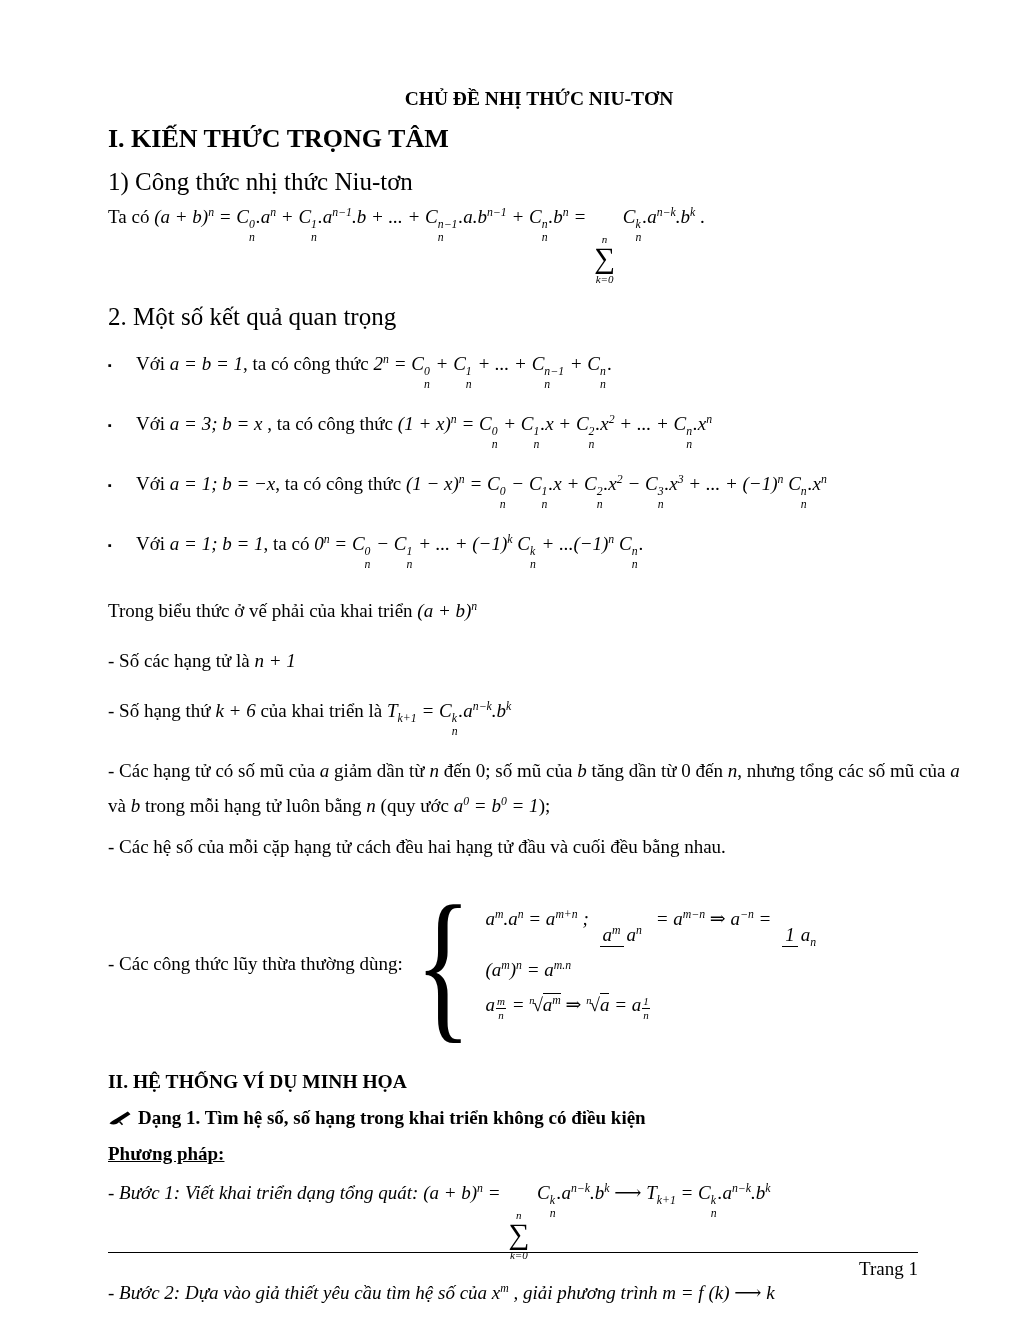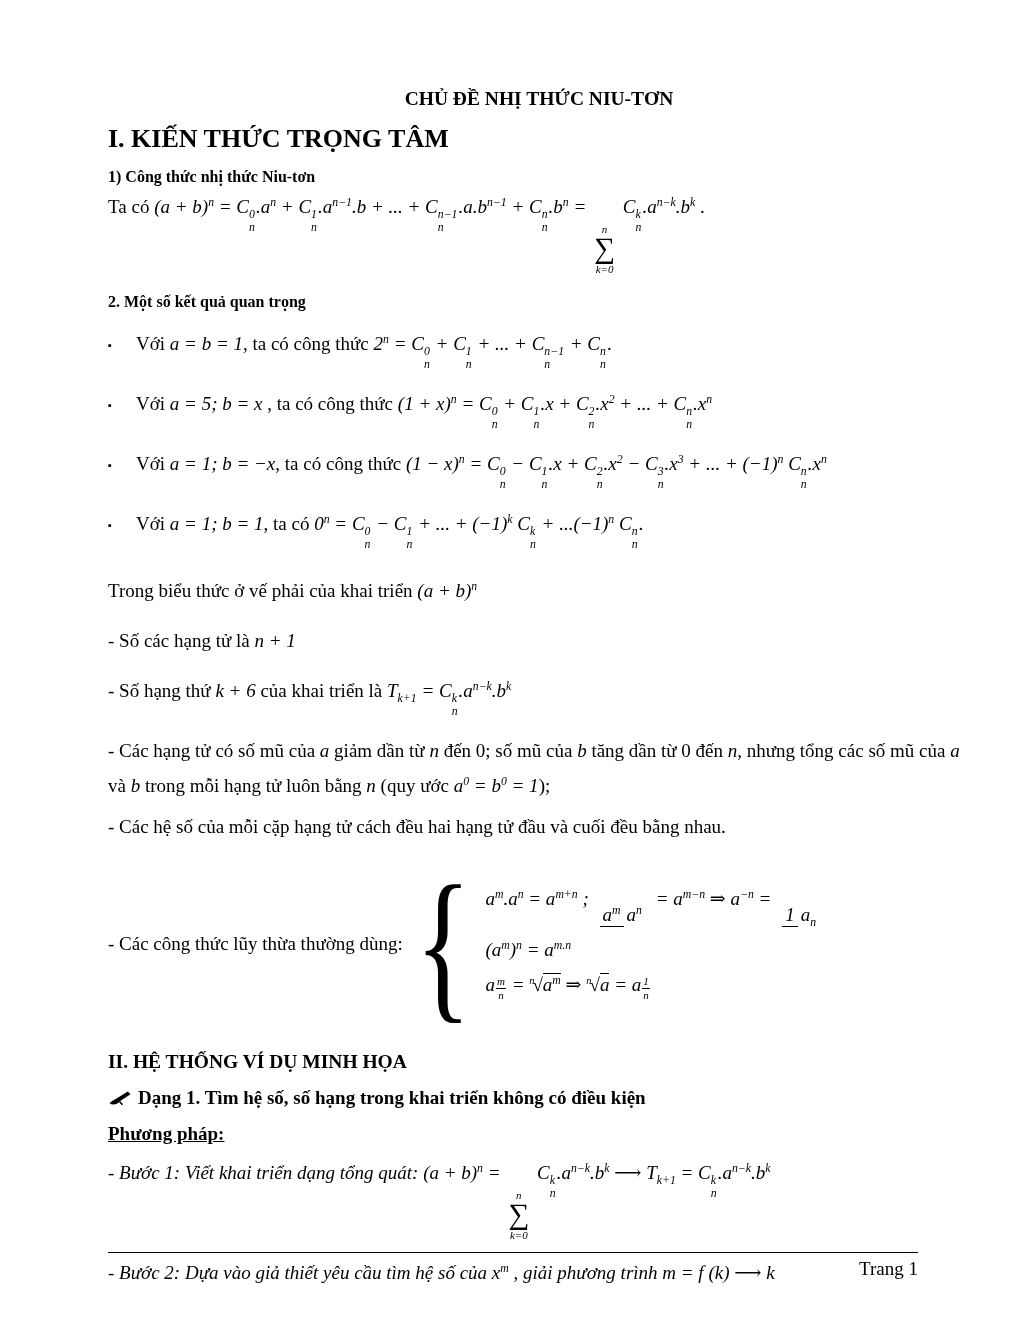--- a/index.html
+++ b/index.html
@@ -13,21 +13,21 @@
     font-size:19px;
     box-sizing:border-box;
     padding:88px 54px 0 108px;
     overflow:hidden;
   }
   i{font-style:italic;}
   sup{font-size:0.62em;line-height:0;}
   sub{font-size:0.62em;line-height:0;}
   .title{font-size:19.5px;font-weight:bold;text-align:center;margin:0 0 14px 0;}
   .h2{font-size:26px;font-weight:bold;margin:0 0 14px 0;}
-  .h3{font-size:16px;font-weight:bold;margin:0 0 10px 0;}
+  .h3{font-size:25px;font-weight:normal;margin:0 0 10px 0;}
   .math-line{margin:10px 0 18px 0;}
   
   .ss{display:inline-flex;flex-direction:column;align-items:flex-start;line-height:1;font-size:0.62em;vertical-align:-0.45em;margin-right:1px;}
   .ss span{display:block;}
   .ss span + span{margin-top:1px;}
   
   .bigop{display:inline-flex;flex-direction:column;align-items:center;line-height:1;vertical-align:-1.05em;margin:0 3px;}
   .bigop .t,.bigop .b{font-size:0.58em;line-height:1.1;}
   .bigop .m{font-size:1.55em;line-height:0.95;font-style:normal;}
   
@@ -105,21 +105,21 @@
           </span> + ... + C<span class="ss">
             <span>n−1</span>
             <span>n</span>
           </span> + C<span class="ss">
             <span>n</span>
             <span>n</span>
           </span></i>.</span>
   </div>
   <div class="bullet">
     <span class="marker">▪</span>
-    <span>Với <i>a = 5; b = x</i> , ta có công thức <i>(1 + x)<sup>n</sup> = C<span class="ss">
+    <span>Với <i>a = 3; b = x</i> , ta có công thức <i>(1 + x)<sup>n</sup> = C<span class="ss">
             <span>0</span>
             <span>n</span>
           </span> + C<span class="ss">
             <span>1</span>
             <span>n</span>
           </span>.x + C<span class="ss">
             <span>2</span>
             <span>n</span>
           </span>.x<sup>2</sup> + ... + C<span class="ss">
             <span>n</span>

